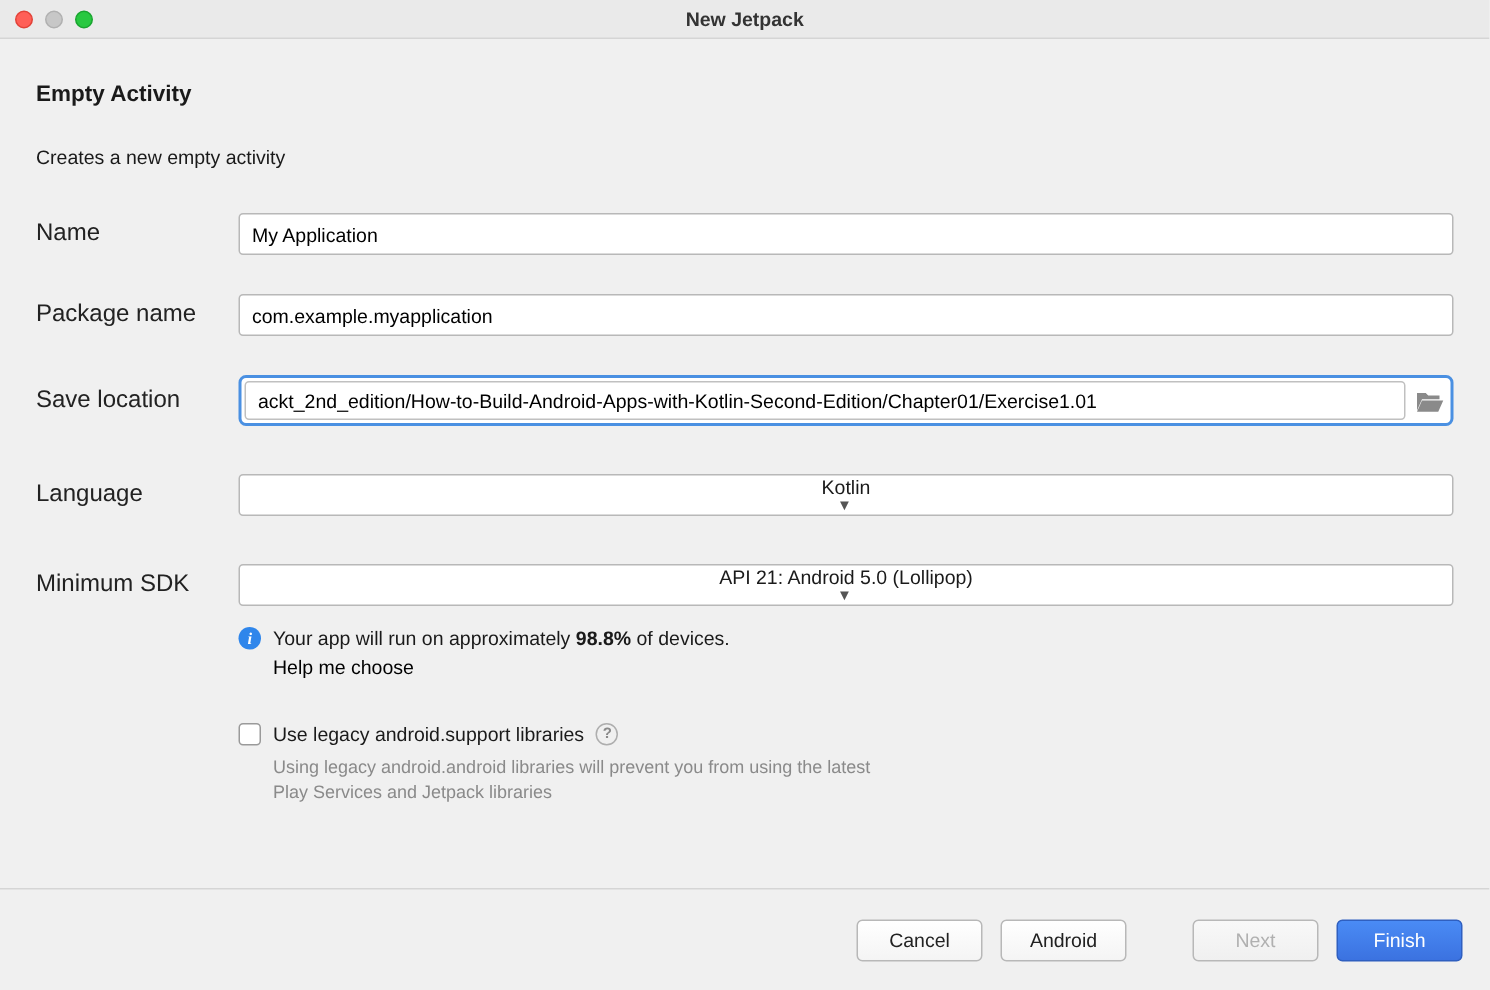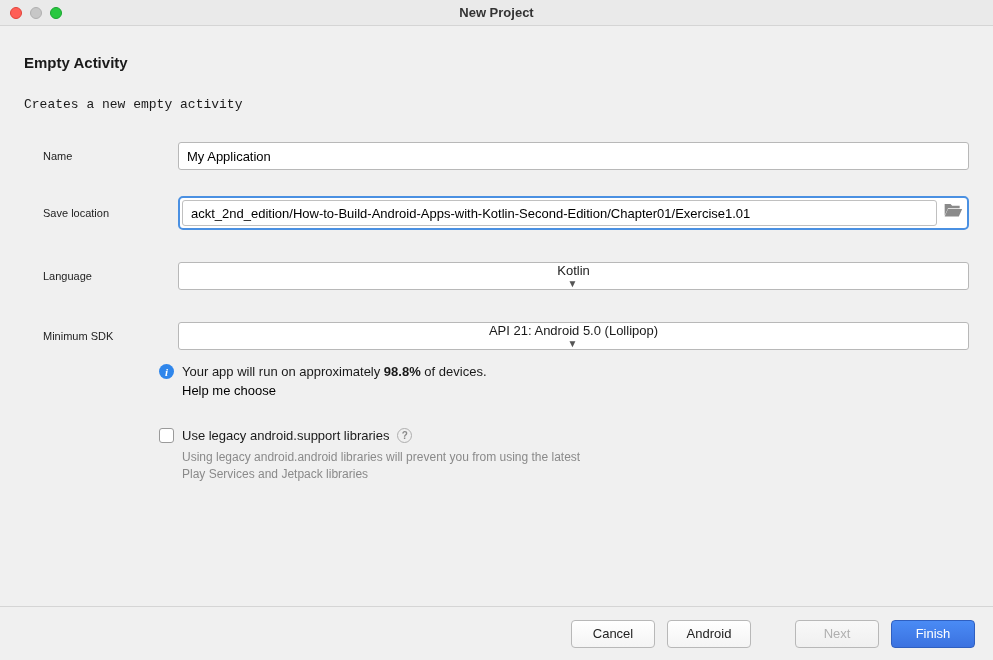--- a/index.html
+++ b/index.html
@@ -20,39 +20,39 @@
     border-bottom: 1px solid #d5d5d5;
   }
   .traffic-lights { position: absolute; left: 10px; display: flex; gap: 8px; }
   .tl { width: 12px; height: 12px; border-radius: 50%; }
   .tl-close { background: #ff5f57; border: 0.5px solid #e24238; }
   .tl-min   { background: #c7c7c7; border: 0.5px solid #b0b0b0; }
   .tl-max   { background: #28c840; border: 0.5px solid #19a52f; }
   .title { width: 100%; text-align: center; font-weight: 600; color: #333; font-size: 13px; }
   .content { flex: 1; padding: 28px 24px 10px 24px; overflow: hidden; }
   .heading { font-size: 15px; font-weight: 700; margin-bottom: 26px; }
-  .subheading { font-size: 13px; margin-bottom: 30px; font-family: Liberation Mono, monospace; }
+  .subheading { font-size: 13px; margin-bottom: 30px; }
   .form-row { display: flex; align-items: center; margin-bottom: 26px; }
   .form-row.language { margin-top: 32px; }
   .form-row.sdk { margin-top: 32px; margin-bottom: 14px; }
-  .label { width: 135px; font-size: 11px; color: #222; margin-left: 19px; }
+  .label { width: 135px; font-size: 16px; color: #222; }
   .field-wrap { flex: 1; display: flex; align-items: center; }
   input[type=text].txt {
     width: 100%;
     height: 28px;
     padding: 0 8px;
     font-size: 13px;
     border: 1px solid #b8b8b8;
     border-radius: 3px;
     background: #fff;
     outline: none;
     font-family: inherit;
   }
   .focused-wrap {
-    flex: 1; display: flex; align-items: flex-start;
+    flex: 1; display: flex; align-items: center;
     border: 2px solid #4a90e2;
     border-radius: 5px;
     padding: 2px;
     background: #fff;
   }
   .focused-wrap input.txt { border: 1px solid #c0c0c0; height: 26px; }
   .browse-icon {
     width: 20px; height: 18px; margin-left: 6px; margin-right: 2px;
     color: #8a8a8a; flex-shrink: 0;
   }
@@ -85,21 +85,21 @@
     border: 1px solid #9a9a9a; border-radius: 3px; background: #fff;
   }
   .help-icon {
     width: 15px; height: 15px; border-radius: 50%;
     border: 1px solid #aeaeae; color: #8a8a8a;
     display: inline-flex; align-items: center; justify-content: center;
     font-size: 10px; font-weight: 600;
   }
   .legacy-note { margin-left: 23px; margin-top: 6px; font-size: 12px; color: #8a8a8a; max-width: 420px; line-height: 1.4; }
   .footer {
-    height: 54px; border-top: 1px solid #d5d5d5;
+    height: 68px; border-top: 1px solid #d5d5d5;
     display: flex; align-items: center; justify-content: flex-end;
     padding: 0 18px; gap: 12px;
     background: #f0f0f0;
   }
   .btn {
     min-width: 84px; height: 28px;
     border: 1px solid #b8b8b8; border-radius: 4px;
     background: linear-gradient(#ffffff,#f4f4f4);
     font-size: 13px; color: #222;
     display: flex; align-items: center; justify-content: center;
@@ -115,34 +115,40 @@
 <body>
 
 <div class="window">
 
   <div class="titlebar">
     <div class="traffic-lights">
       <div class="tl tl-close"></div>
       <div class="tl tl-min"></div>
       <div class="tl tl-max"></div>
     </div>
-    <div class="title">New Project</div>
+    <div class="title">New Jetpack</div>
   </div>
 
   <div class="content">
     <div class="heading">Empty Activity</div>
     <div class="subheading">Creates a new empty activity</div>
 
     <div class="form-row">
       <div class="label">Name</div>
       <div class="field-wrap">
         <input type="text" class="txt" value="My Application" style="">
       </div>
     </div>
 
+    <div class="form-row">
+      <div class="label">Package name</div>
+      <div class="field-wrap">
+        <input type="text" class="txt" value="com.example.myapplication" style="">
+      </div>
+    </div>
 
     <div class="form-row">
       <div class="label">Save location</div>
       <div class="focused-wrap">
         <input type="text" class="txt" value="ackt_2nd_edition/How-to-Build-Android-Apps-with-Kotlin-Second-Edition/Chapter01/Exercise1.01" style="">
         <svg class="browse-icon" viewBox="0 0 24 20">
           <path fill="currentColor" d="M2 4 h7 l2 2 h9 v3 H6 l-4 9 V4 z M6 10 h17 l-4 9 H2 z"></path>
         </svg>
       </div>
     </div>

